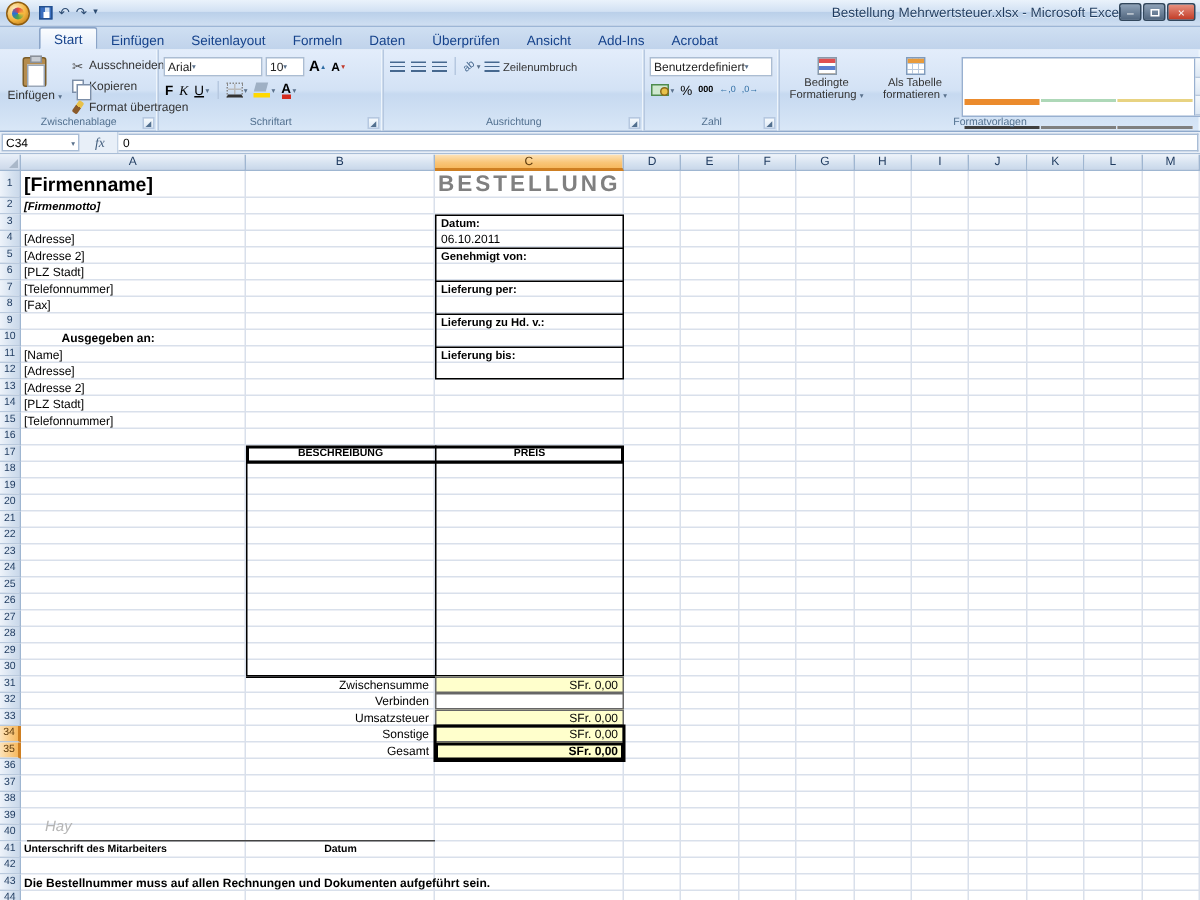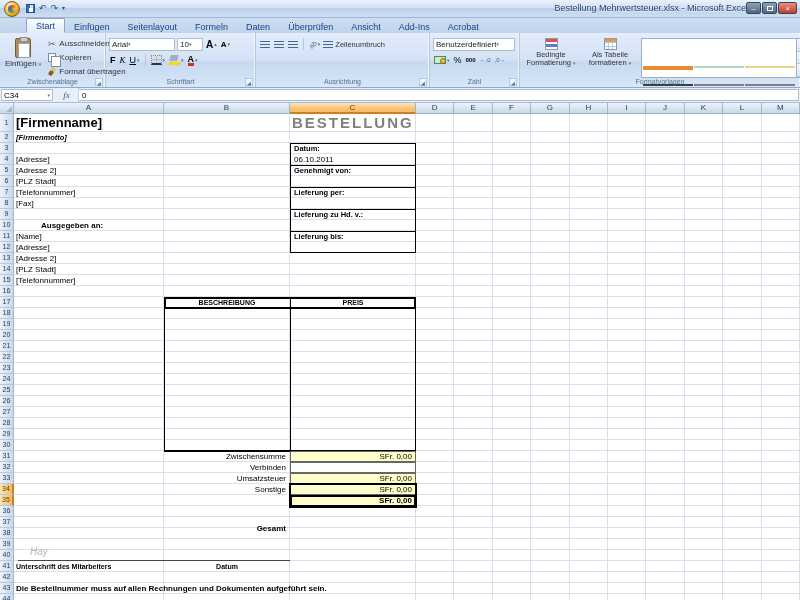--- a/index.html
+++ b/index.html
@@ -105,21 +105,21 @@
   .ov{position:absolute;}
   .cell{position:absolute;font-size:8px;color:#000;white-space:nowrap;padding:0 2px;}
   .h1{font-weight:bold;font-size:13px;}
   .motto{font-weight:bold;font-style:italic;font-size:7.5px;}
   .bold{font-weight:bold;padding-left:27px;}
   .doctitle{font-weight:bold;font-size:15px;color:#808080;letter-spacing:2px;}
   .boxlabel{font-weight:bold;font-size:7.5px;padding-left:4px;}
   .boxvalue{padding-left:4px;}
   .thead{font-weight:bold;font-size:7px;text-align:center;padding:0;}
   .rlabel{text-align:right;padding-right:4px;}
-  .rlabel-bold{text-align:right;padding-right:4px;font-weight:bold;margin-top:28px;}
+  .rlabel-bold{text-align:right;padding-right:4px;font-weight:normal;}
   .money{text-align:right;padding-right:4px;}
   .money-bold{text-align:right;padding-right:4px;font-weight:bold;}
   .sig{font-weight:bold;font-size:7px;}
   .sig-center{font-weight:bold;font-size:7px;text-align:center;padding:0;}
   .note{font-weight:bold;}
   .watermark{position:absolute;z-index:3;font-style:italic;color:#b5b5b5;font-size:10px;}
 </style>
 </head>
 <body>
 

